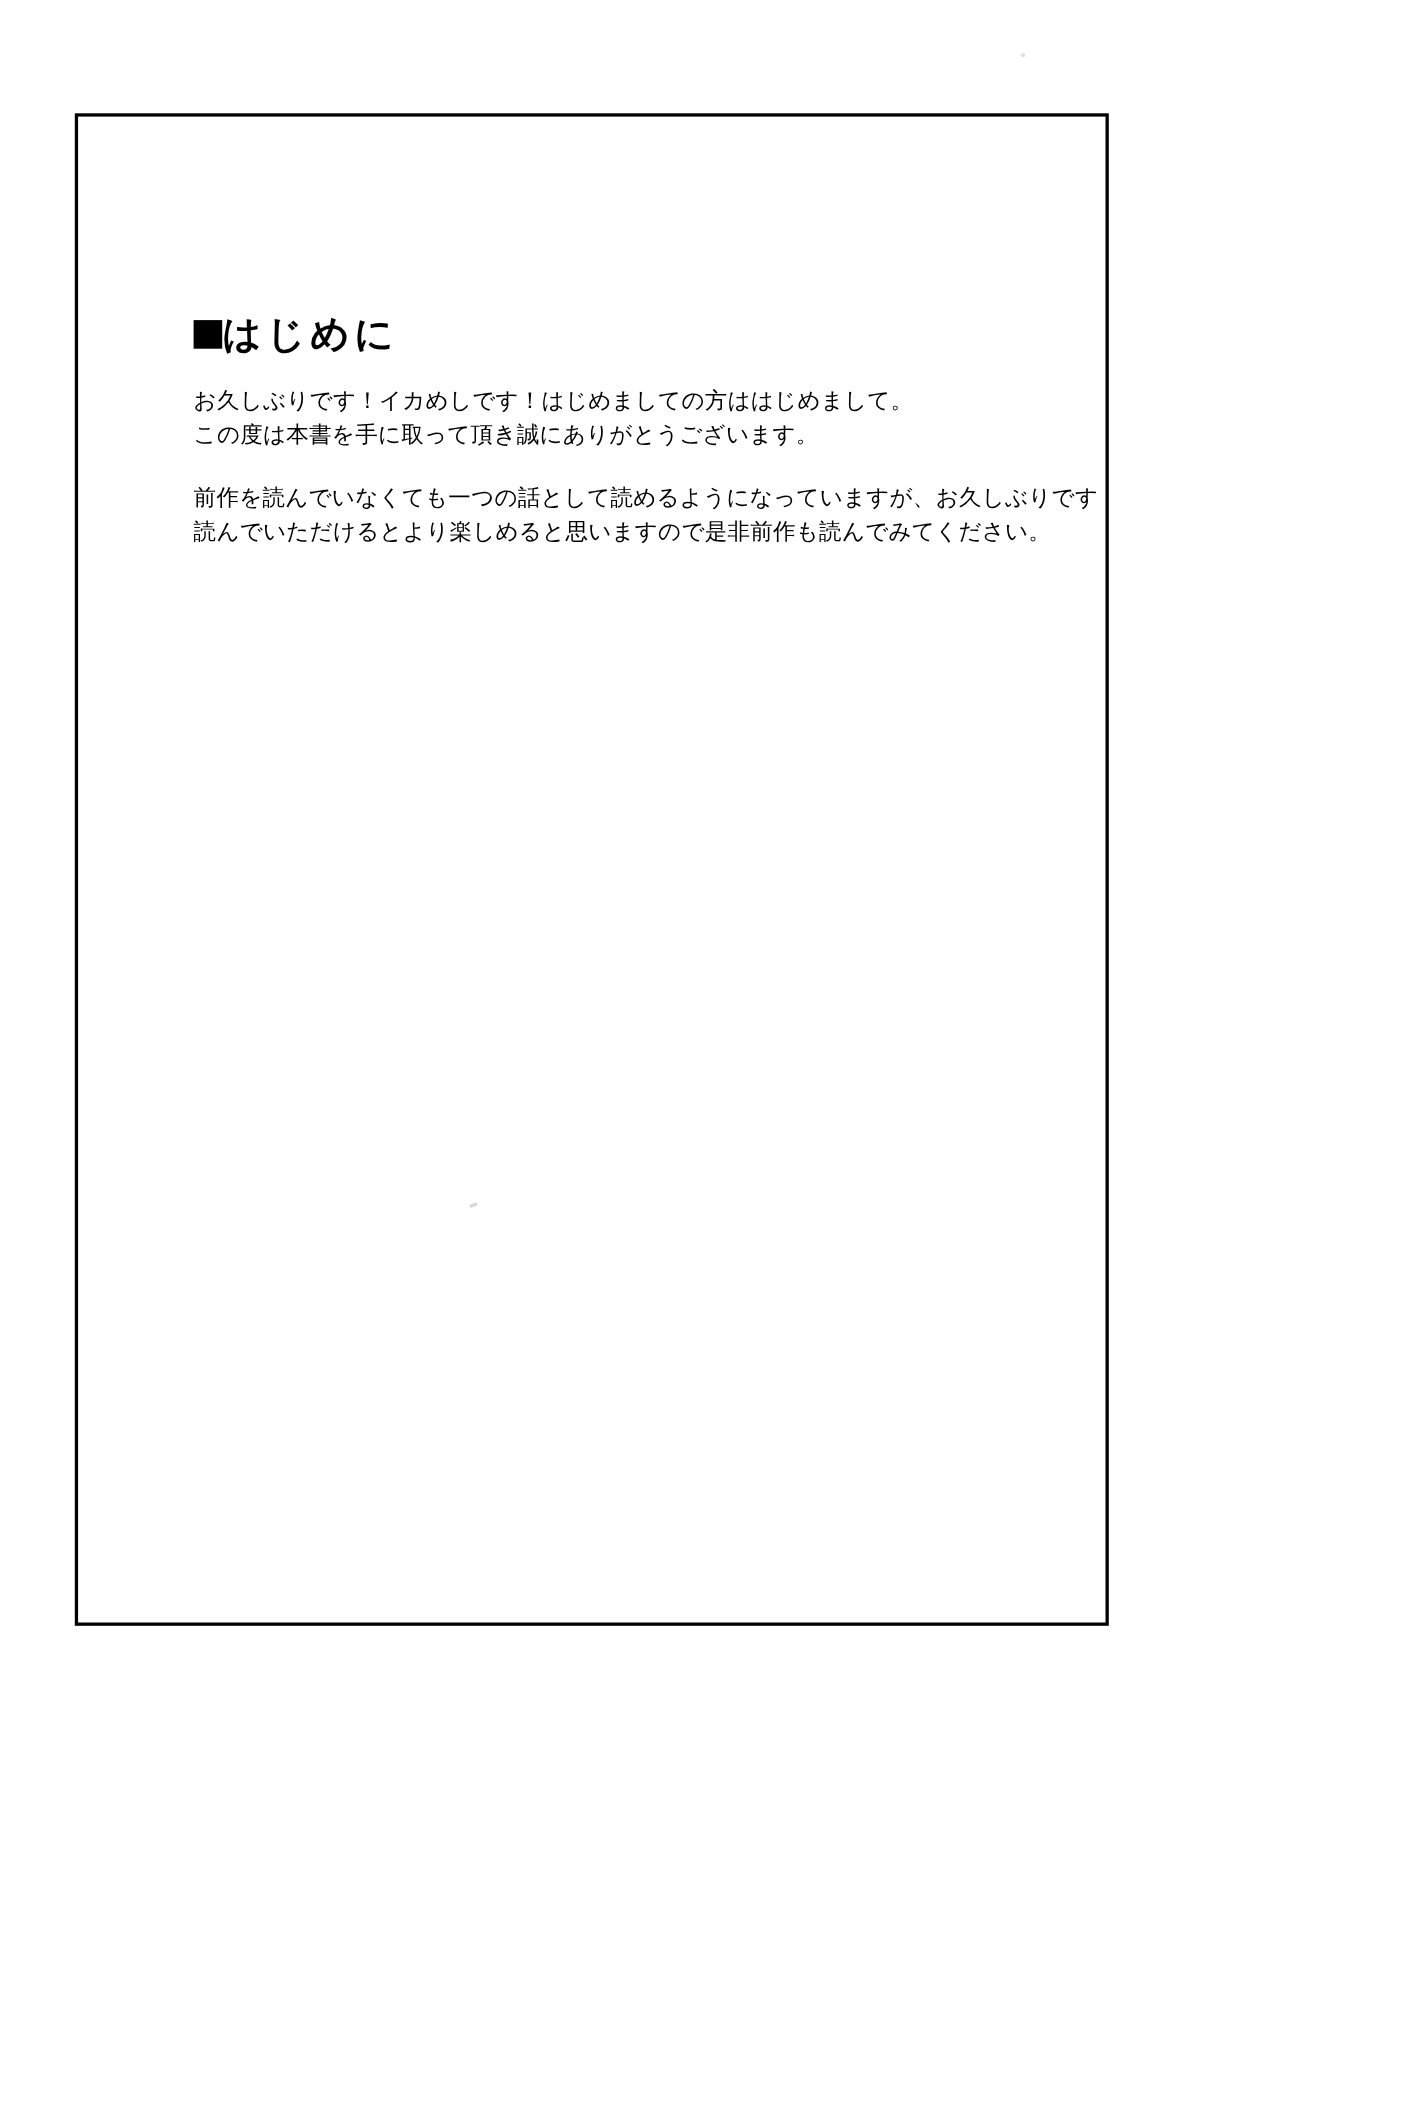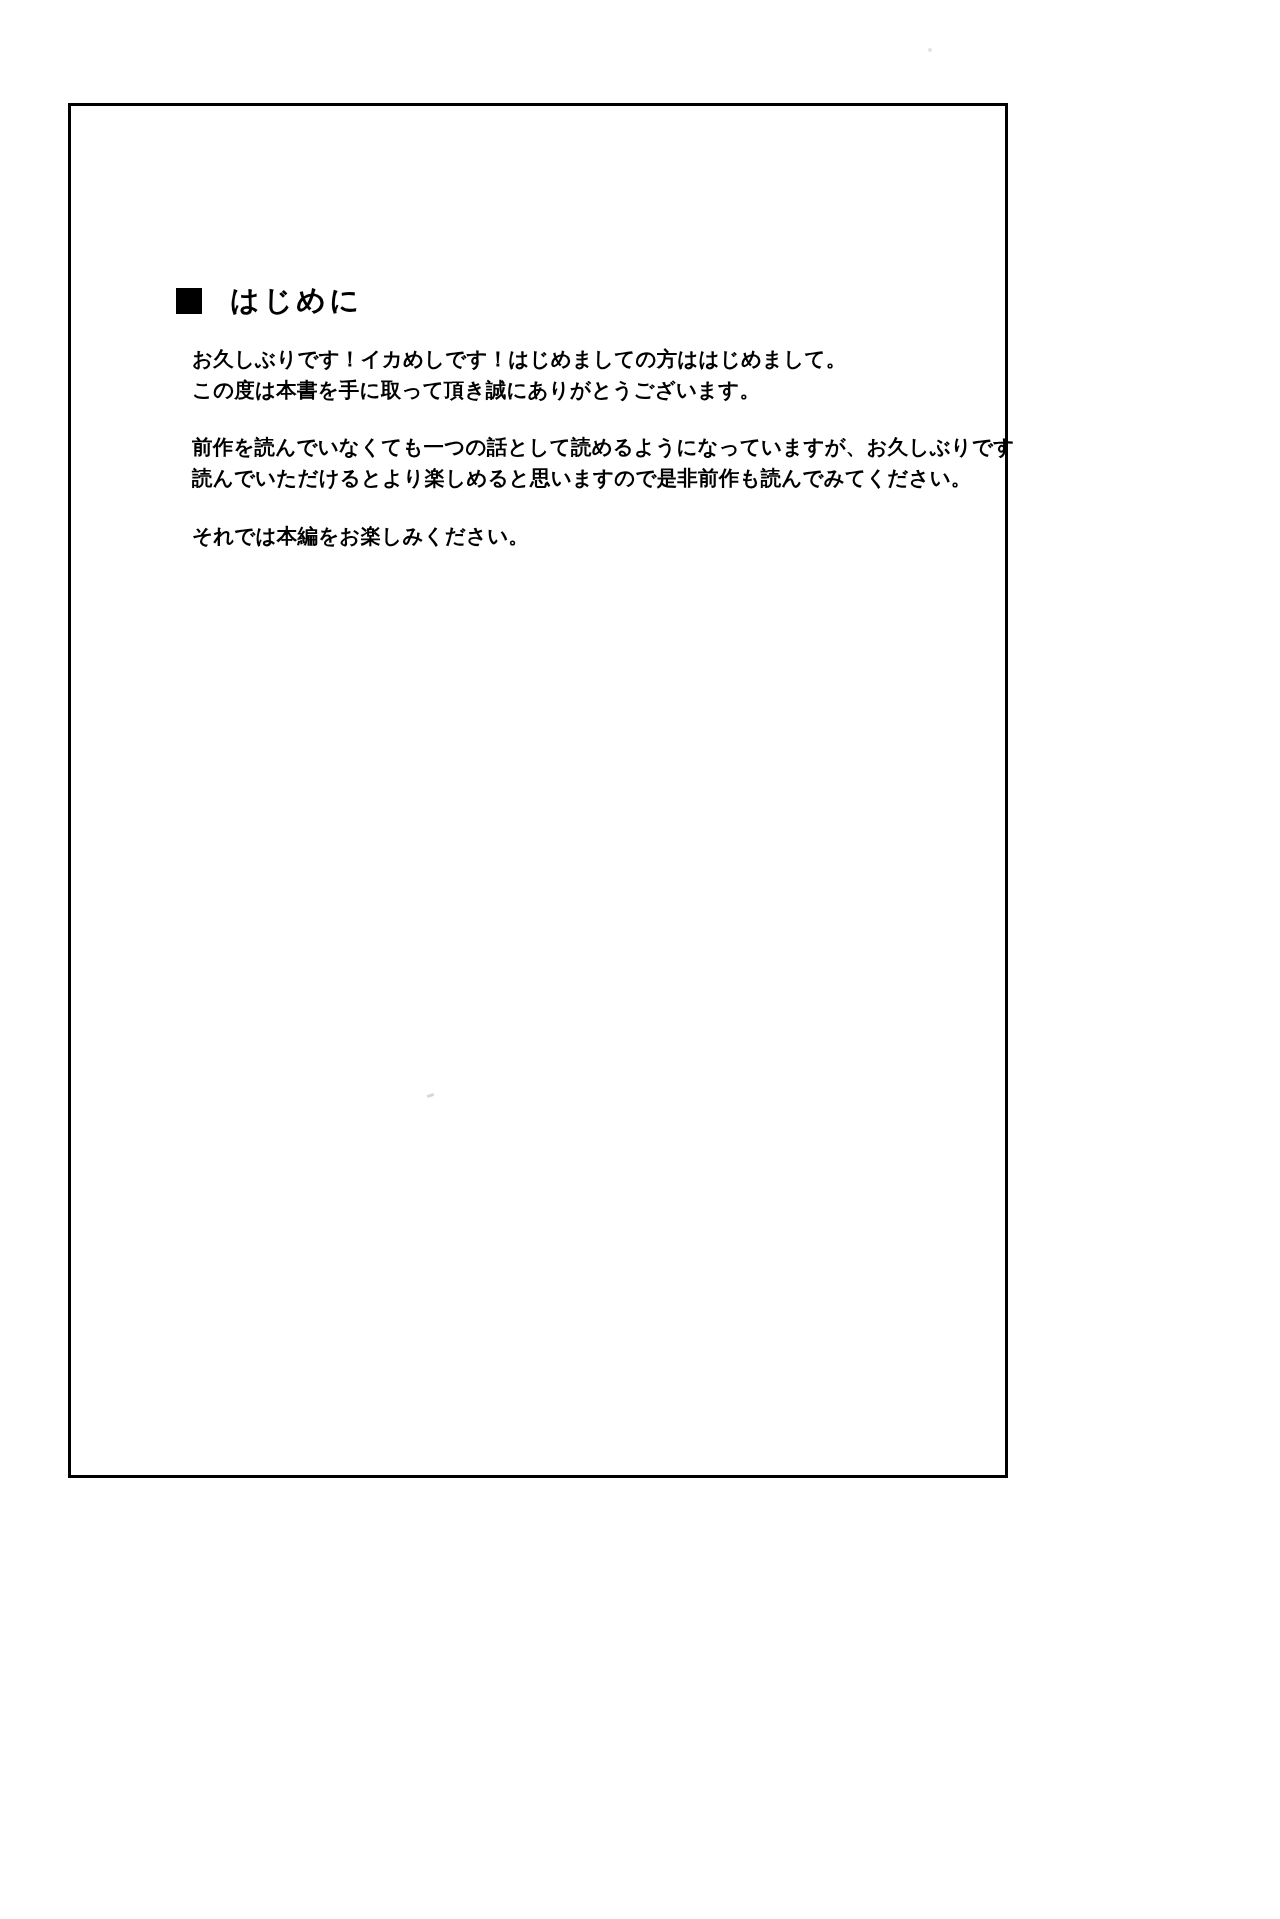--- a/index.html
+++ b/index.html
@@ -46,33 +46,32 @@
     margin-bottom: 28px;
   }
   .heading-bullet {
     width: 26px;
     height: 26px;
     background: #000000;
     display: inline-block;
     flex: 0 0 auto;
   }
   .heading-text {
-    font-size: 29px;
+    font-size: 35px;
     font-weight: 700;
     letter-spacing: 0.12em;
-    margin-left: 28px;
     line-height: 1;
     white-space: nowrap;
   }
   .para {
     font-size: 20.5px;
-    font-weight: 700;
+    font-weight: 400;
     line-height: 1.52;
     letter-spacing: 0.01em;
-    margin: 0 0 26px 16px;
+    margin: 0 0 26px 0;
     white-space: pre-line;
   }
   .para:last-child {
     margin-bottom: 0;
   }
   
   .speck {
     position: absolute;
     left: 356px;
     top: 988px;
@@ -104,20 +103,19 @@
 
       <div class="heading-row">
         <span class="heading-bullet"></span>
         <span class="heading-text">はじめに</span>
       </div>
 
       <p class="para">お久しぶりです！イカめしです！はじめましての方ははじめまして。
 この度は本書を手に取って頂き誠にありがとうございます。</p>
       <p class="para">前作を読んでいなくても一つの話として読めるようになっていますが、お久しぶりです
 読んでいただけるとより楽しめると思いますので是非前作も読んでみてください。</p>
-      <p class="para">それでは本編をお楽しみください。</p>
 
     </div>
 
     <div class="speck"></div>
 
   </div>
 </div>
 
 </body></html>

